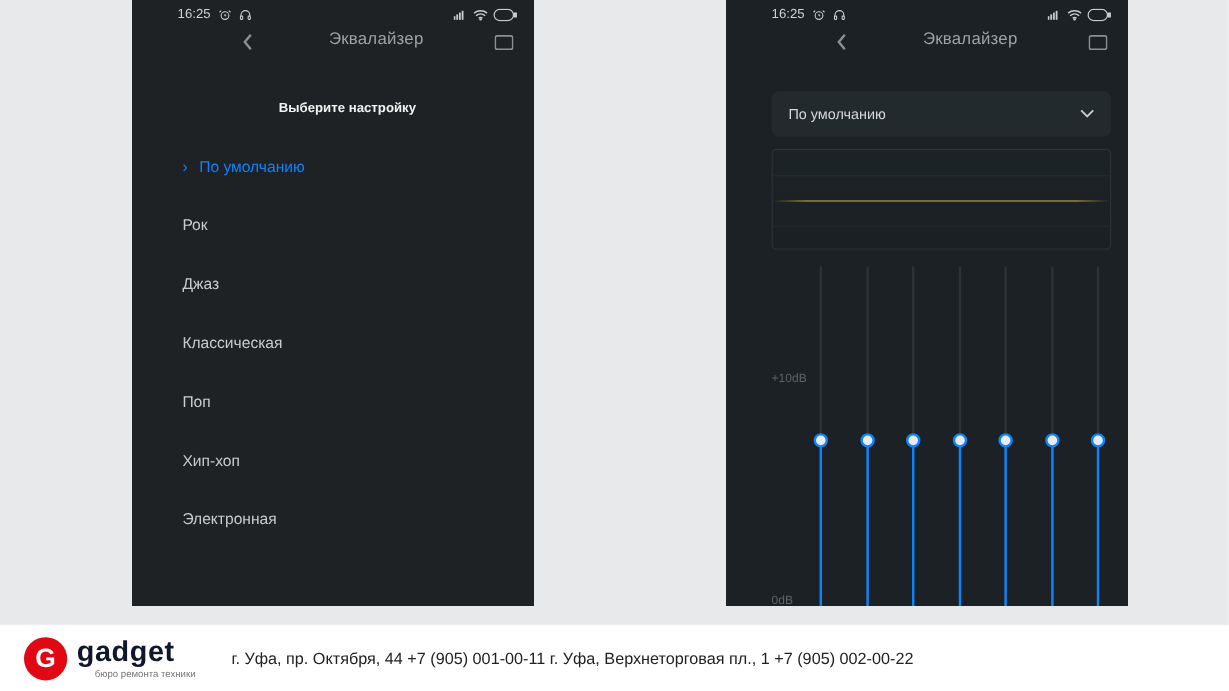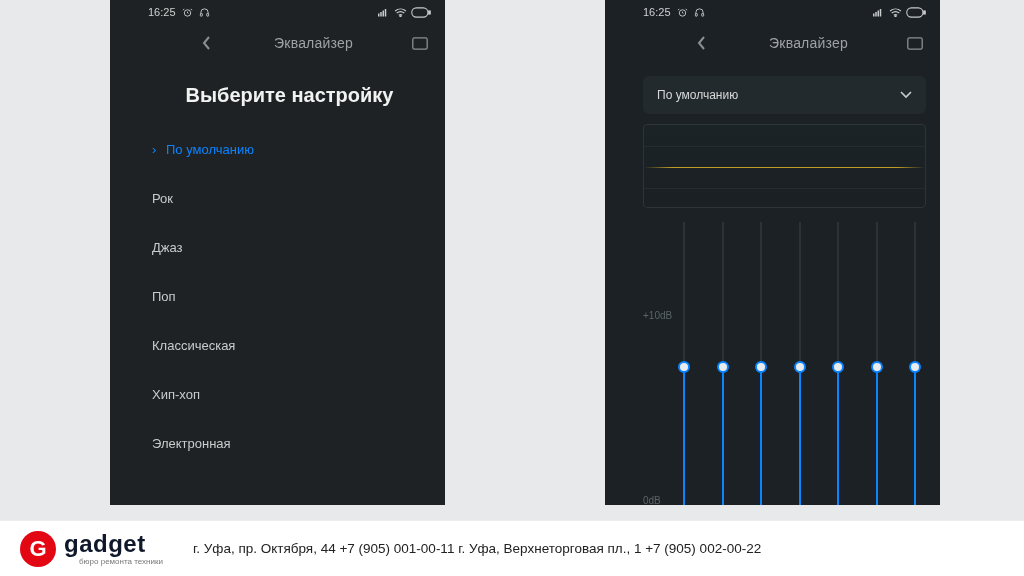--- a/index.html
+++ b/index.html
@@ -6,24 +6,24 @@
   body { font-family: -apple-system, BlinkMacSystemFont, 'Segoe UI', Arial, sans-serif; background: #fff; width: 1024px; height: 576px; position: relative; }
   .canvas { width: 1024px; height: 576px; position: relative; }
   .bg { position: absolute; top: 0; left: 0; width: 1024px; height: 520px; background: #e8e9ea; }
   .phone { position: absolute; top: 0; width: 335px; height: 505px; background: #1a1d1f; color: #c9cccd; overflow: hidden; padding-left: 24px; }
   .phone-left { left: 110px; background: #1f2224; }
   .phone-right { left: 605px; background: #1b2124; }
   .status-bar { height: 24px; display: flex; align-items: center; justify-content: space-between; padding: 0 14px; font-size: 11px; color: #d0d2d3; }
   .status-left { display: flex; gap: 6px; align-items: center; }
   .status-right { display: flex; gap: 4px; align-items: center; }
   .icon-sm svg { display: block; }
-  .nav-bar { height: 38px; display: flex; align-items: center; justify-content: space-between; padding: 0 14px; color: #9ea2a4; font-size: 14px; margin-left: 48px; }
+  .nav-bar { height: 38px; display: flex; align-items: flex-start; justify-content: space-between; padding: 0 14px; color: #9ea2a4; font-size: 14px; margin-left: 48px; }
   .nav-title { flex: 1; text-align: center; letter-spacing: .2px; color: #9ea2a4; }
   .nav-back, .nav-action { width: 22px; height: 22px; display: flex; align-items: center; justify-content: center; }
-  .section-title { text-align: center; font-size: 20px; color: #f1f2f2; font-weight: 600; margin: 22px 0 18px; }
+  .section-title { text-align: center; font-size: 11px; color: #f1f2f2; font-weight: 600; margin: 22px 0 18px; }
   .preset-list { padding: 0 18px; }
   .preset-item { font-size: 13px; color: #c9cccd; padding: 17px 0; }
   .preset-item.selected { color: #0a84ff; position: relative; padding-left: 14px; }
   .preset-item.selected::before { content: "›"; position: absolute; left: 0; top: 17px; color: #0a84ff; font-size: 13px; }
   
   .preset-select { margin: 14px 14px 10px; background: #232a2e; border-radius: 6px; padding: 12px 14px; display: flex; justify-content: space-between; align-items: center; font-size: 12px; color: #d6d8d9; }
   .wave-box { margin: 0 14px 14px; height: 84px; border-radius: 4px; border: 1px solid #2c3438; position: relative; overflow: hidden; background: linear-gradient(180deg,#1c2326,#1a2023); }
   .wave-line { position: absolute; left: 0; right: 0; top: 42px; height: 1px; background: linear-gradient(90deg, rgba(220,180,40,.0) 0%, rgba(220,180,40,.85) 10%, rgba(220,180,40,.85) 90%, rgba(220,180,40,0) 100%); }
   .grid-lines::before, .grid-lines::after { content:""; position:absolute; left:0; right:0; height:1px; background:#242c30; }
   .grid-lines::before { top: 21px; }
@@ -104,22 +104,22 @@
           <svg width="16" height="13" viewBox="0 0 20 16" fill="none" stroke="#8c9093" stroke-width="1.6">
             <rect x="1" y="1" width="18" height="14" rx="2"></rect>
           </svg>
         </div>
     </div>
     <div class="section-title">Выберите настройку</div>
     <div class="preset-list" id="preset-list">
         <div class="preset-item selected">По умолчанию</div>
         <div class="preset-item">Рок</div>
         <div class="preset-item">Джаз</div>
+        <div class="preset-item">Классическая</div>
         <div class="preset-item">Поп</div>
-        <div class="preset-item">Классическая</div>
         <div class="preset-item">Хип-хоп</div>
         <div class="preset-item">Электронная</div>
       </div>
   </div>
 
   <div class="phone phone-right">
     <div class="status-bar">
       <div class="status-left">
         <span>16:25</span>
         <span class="icon-sm">

